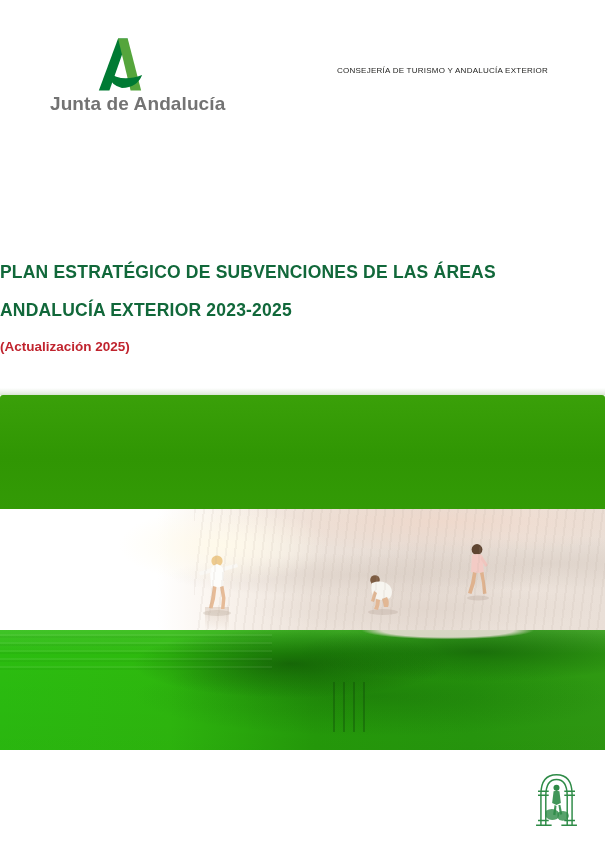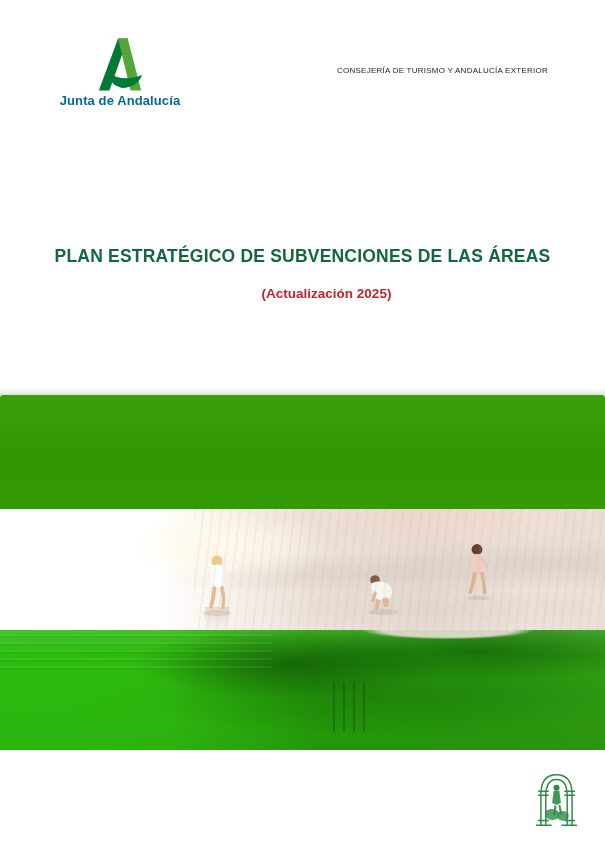--- a/index.html
+++ b/index.html
@@ -12,27 +12,27 @@
     --dept-text:#1d1d1b;
   }
   *{box-sizing:border-box;}
   html,body{margin:0;padding:0;background:#ffffff;}
   body{font-family:"Liberation Sans", sans-serif;}
   .page{position:relative;width:605px;height:849px;background:#ffffff;overflow:hidden;margin:0 auto;}
 
   
   .logo-block{position:absolute;left:50px;top:38px;width:140px;text-align:center;}
   .logo-a{display:block;margin:0 auto;width:50px;height:53px;}
-  .logo-text{margin-top:2px;font-size:13px;font-weight:600;color:#0369a1;letter-spacing:0.1px;white-space:nowrap;}
+  .logo-text{margin-top:2px;font-size:19px;font-weight:600;color:#737373;letter-spacing:0.1px;white-space:nowrap;}
   .department{position:absolute;top:66px;right:57px;font-size:8px;font-weight:normal;color:var(--dept-text);letter-spacing:0.25px;white-space:nowrap;}
 
   
-  .title-block{position:absolute;top:238px;left:0;width:605px;text-align:center;}
+  .title-block{position:absolute;top:254px;left:0;width:605px;}
   .title-line{font-size:17.5px;font-weight:bold;color:var(--title-green);line-height:37.5px;letter-spacing:0.2px;}
-  .subtitle{margin-top:10px;font-size:13.5px;font-weight:bold;color:var(--subtitle-red);padding-left:48px;}
+  .subtitle{margin-top:10px;font-size:13.5px;font-weight:bold;color:var(--subtitle-red);}
 
   
   .hero{position:absolute;left:0;top:388px;width:605px;height:362px;}
   .hero-top-glow{position:absolute;left:0;top:0;width:100%;height:7px;
     background:linear-gradient(to bottom,#ffffff 0%,#e9efe4 70%,#d9e4d2 100%);}
   .band-top{position:absolute;left:0;top:7px;width:100%;height:114px;
     background:linear-gradient(to bottom,#3aa009 0%,#309603 55%,#339a06 100%);
     border-radius:3px 3px 0 0;}
   .photo{position:absolute;left:0;top:121px;width:100%;height:121px;
     background:
@@ -81,20 +81,21 @@
       <path d="M24 0 L34 0 L15 54 L4 54 Z" fill="#007a33"></path>
       <path d="M24 0 L34 0 L48 54 L37 54 Z" fill="#55a53c"></path>
       <path d="M14 35 Q27 46 49 38 Q44 51 28 51.5 Q17 49 13.5 38 Z" fill="#007a33"></path>
     </svg>
     <div class="logo-text">Junta de Andalucía</div>
   </div>
   <div class="department">CONSEJERÍA DE TURISMO Y ANDALUCÍA EXTERIOR</div>
 
   <div class="title-block">
     <div class="title-line">PLAN ESTRATÉGICO DE SUBVENCIONES DE LAS ÁREAS</div>
+    <div class="title-line">ANDALUCÍA EXTERIOR 2023-2025</div>
     <div class="subtitle">(Actualización 2025)</div>
   </div>
 
   <div class="hero">
     <div class="hero-top-glow"></div>
     <div class="band-top"></div>
 
     <div class="photo">
       <div class="reflection"></div>
 

